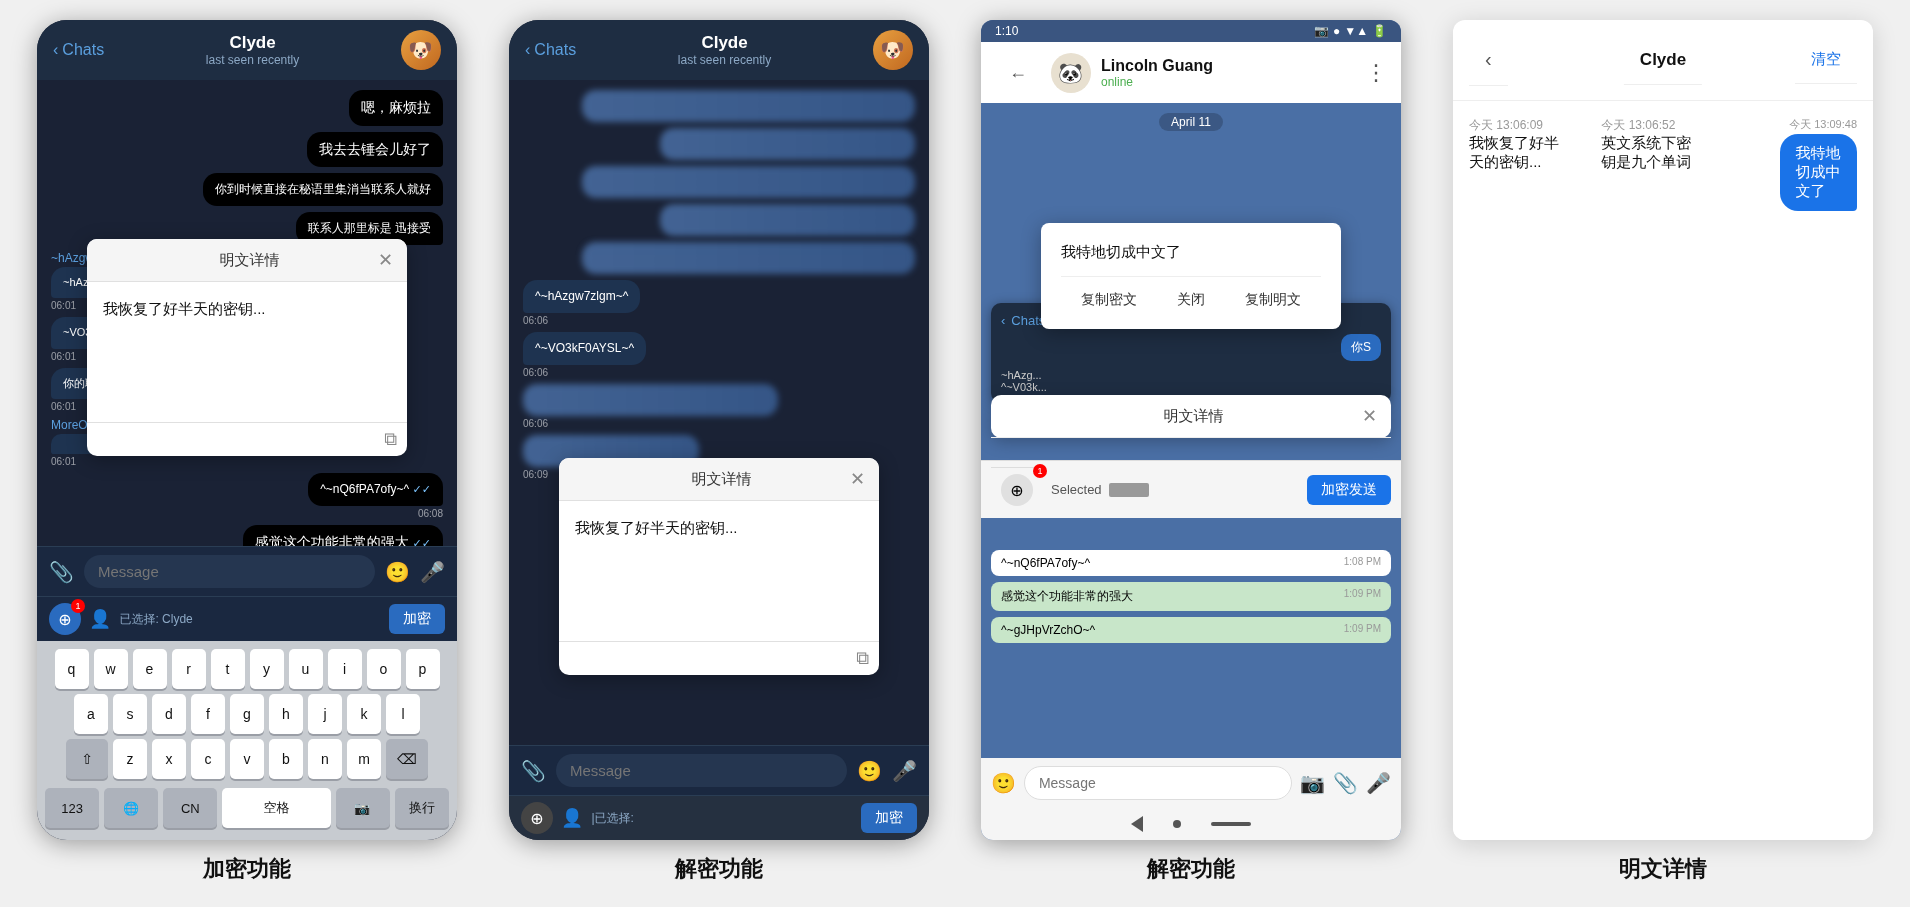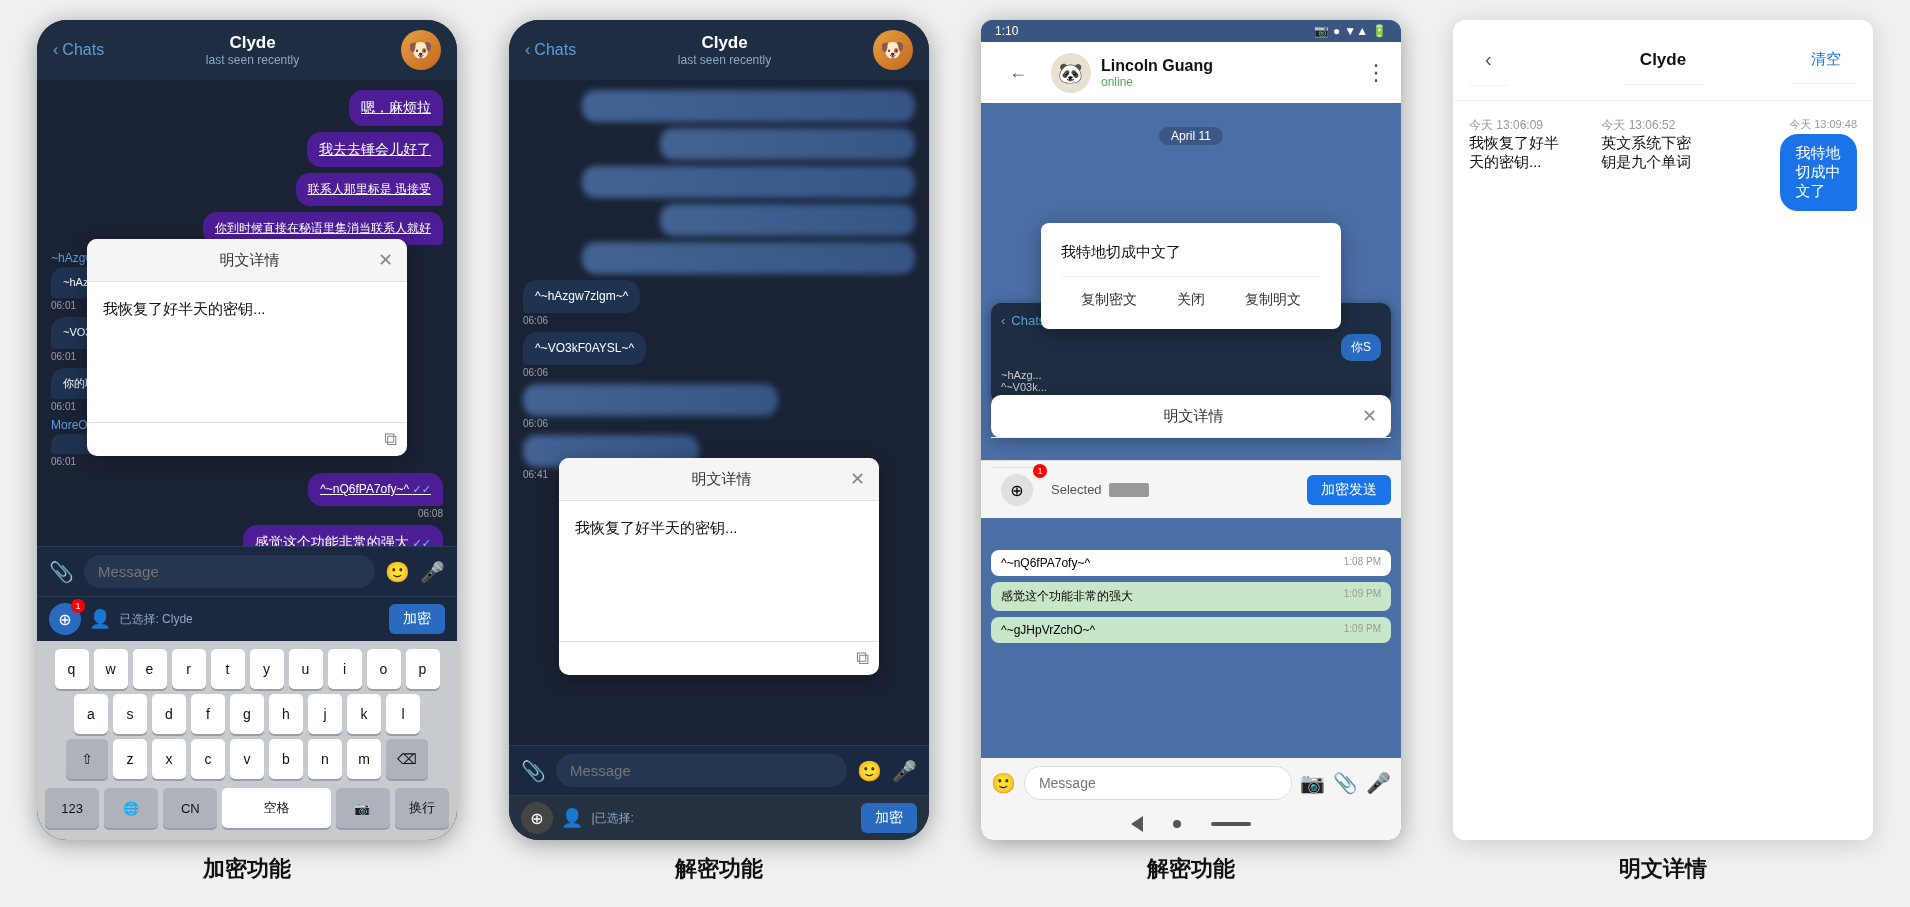--- a/index.html
+++ b/index.html
@@ -99,24 +99,23 @@
       max-width: 75%;
       padding: 8px 12px;
       border-radius: 14px;
       font-size: 14px;
       line-height: 1.4;
       position: relative;
       word-break: break-all;
     }
     .msg-right {
       align-self: flex-end;
-      background: #4c1d95;
+      background: #000000;
       color: #fff;
       border-bottom-right-radius: 4px;
-      text-decoration: underline;
     }
     .msg-left {
       align-self: flex-start;
       background: #1e3350;
       color: #fff;
       border-bottom-left-radius: 4px;
     }
     .msg-time {
       font-size: 10px;
       color: rgba(255,255,255,0.55);
@@ -403,21 +402,21 @@
     .android-header .more-icon {
       margin-left: auto;
       color: #555;
       font-size: 22px;
     }
 
     
     .android-messages {
       flex: 1;
       background: #4a6fa5;
-      padding: 24px;
+      padding: 10px;
       display: flex;
       flex-direction: column;
       gap: 6px;
       position: relative;
       overflow: hidden;
     }
     .date-divider {
       text-align: center;
       color: #fff;
       font-size: 12px;
@@ -713,24 +712,24 @@
       </div>
 
       <div class="messages-area">
         <div class="msg-row right">
           <div class="msg-bubble msg-right">嗯，麻烦拉</div>
         </div>
         <div class="msg-row right">
           <div class="msg-bubble msg-right">我去去锤会儿好了</div>
         </div>
         <div class="msg-row right">
+          <div class="msg-bubble msg-right" style="font-size:12px;">你到时候直接在秘语里集消当联系人就好</div>
+        </div>
+        <div class="msg-row right">
           <div class="msg-bubble msg-right" style="font-size:12px;">联系人那里标是 迅接受</div>
-        </div>
-        <div class="msg-row right">
-          <div class="msg-bubble msg-right" style="font-size:12px;">你到时候直接在秘语里集消当联系人就好</div>
         </div>
         <div class="msg-row left">
           <div class="sender-name">~hAzgw7zlgm~^</div>
           <div class="msg-bubble msg-left" style="font-size:11px;">~hAzgw7zlgm~^</div>
           <div class="msg-time">06:01</div>
         </div>
         <div class="msg-row left">
           <div class="msg-bubble msg-left" style="font-size:11px;">~VO3kF0AYSL~^</div>
           <div class="msg-time">06:01</div>
         </div>
@@ -870,21 +869,21 @@
         <div class="msg-row left">
           <div class="msg-bubble msg-left" style="font-size:12px;">^~VO3kF0AYSL~^</div>
           <div class="msg-time">06:06</div>
         </div>
         <div class="msg-row left">
           <div class="blurred-bubble blurred-med" style="align-self:flex-start;"></div>
           <div class="msg-time">06:06</div>
         </div>
         <div class="msg-row left">
           <div class="blurred-bubble blurred-short" style="align-self:flex-start;"></div>
-          <div class="msg-time">06:41</div>
+          <div class="msg-time">06:09</div>
         </div>
 
         <div class="plaintext-popup" style="bottom:70px;">
           <div class="popup-header">
             <div style="width:20px;"></div>
             <div class="title">明文详情</div>
             <div class="close-btn">✕</div>
           </div>
           <div class="popup-body">
             <span>我恢复了好半天的密钥...</span>

